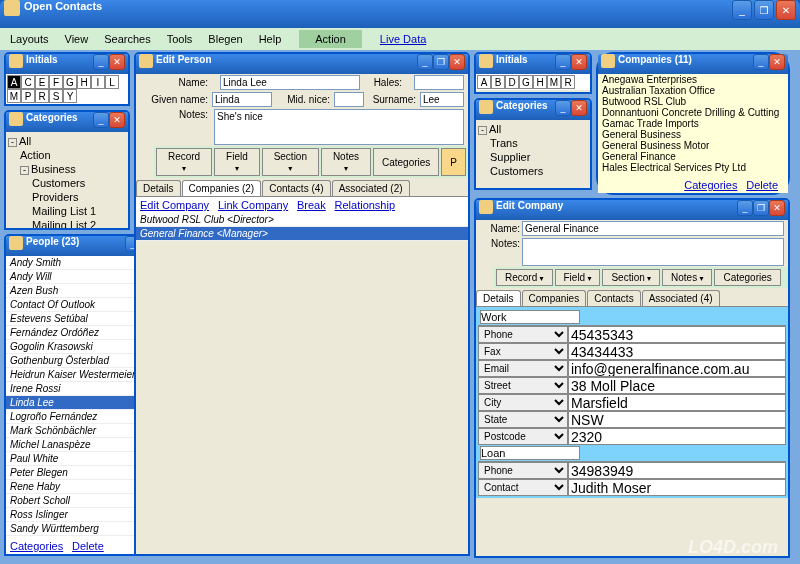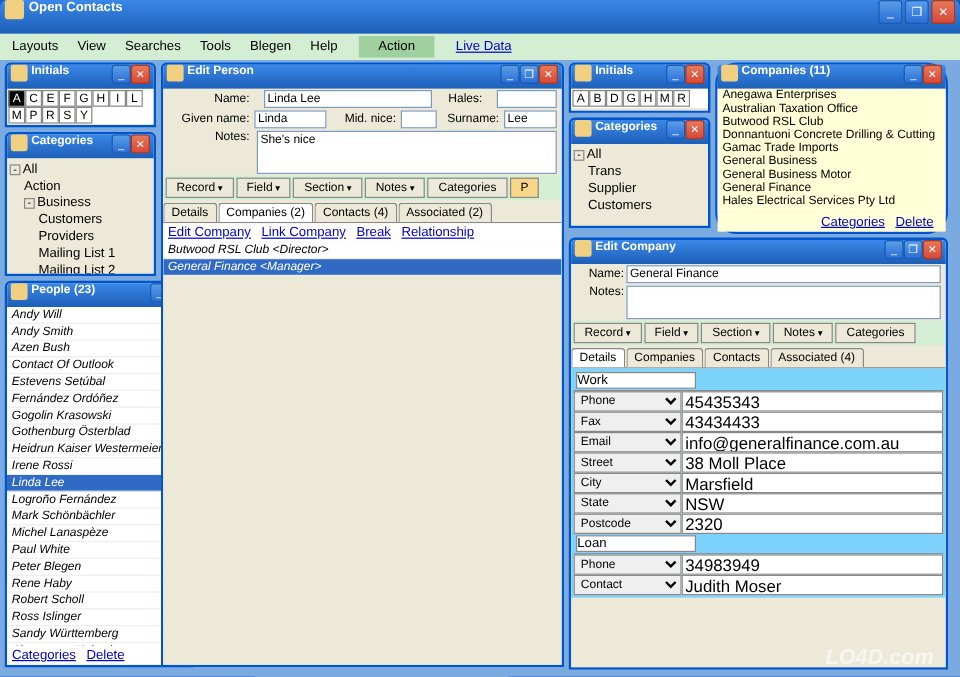--- a/index.html
+++ b/index.html
@@ -40,21 +40,21 @@
 .list .item.sel { background: #316ac5; color: #fff; }
 
 .links { padding: 2px 4px; font-size: 10px; background: #fff; }
 .links a { color: #0000cc; text-decoration: underline; margin-right: 6px; cursor: pointer; }
 
 .form-row { display: flex; align-items: center; padding: 1px 4px; gap: 2px; justify-content: space-between; }
 .form-row label { width: 68px; text-align: right; font-size: 10px; }
 .form-row input, .form-row textarea { border: 1px solid #7a9ac0; padding: 1px 2px; font-size: 10px; background: #fff; }
 .form-row textarea { resize: none; }
 
-.toolbar { display: flex; gap: 2px; padding: 2px; background: #d4eed4; }
+.toolbar { display: flex; gap: 2px; padding: 2px; background: #d4eed4; margin-left: 18px; }
 .toolbar button { background: #ece9d8; border: 1px solid #888; padding: 2px 8px; font-size: 10px; cursor: pointer; }
 .toolbar button::after { content: " ▾"; font-size: 8px; }
 .toolbar button.noa::after { content: ""; }
 
 .tabs { display: flex; border-bottom: 1px solid #888; padding-top: 2px; background: #ece9d8; }
 .tabs .tab { padding: 2px 6px; border: 1px solid #888; border-bottom: none; margin-right: 1px; font-size: 10px; cursor: pointer; background: #ece9d8; border-radius: 3px 3px 0 0; }
 .tabs .tab.active { background: #fff; }
 
 .field-row { display: flex; align-items: flex-end; padding: 0; }
 .field-row select { width: 90px; border: 1px solid #888; font-size: 10px; padding: 0 1px; height: 17px; }
@@ -138,22 +138,22 @@
 
     <div class="subwin" style="left:4px; top:184px; width:158px; height:322px;">
       <div class="sub-titlebar">
         <div class="icon"></div>
         <div class="title">People (23)</div>
         <div class="winbtn">_</div>
         <div class="winbtn close">✕</div>
       </div>
       <div class="body" style="display:flex;flex-direction:column;">
         <div class="list" id="people-list" style="flex:1">
+            <div class="item">Andy Smith</div>
             <div class="item">Andy Will</div>
-            <div class="item">Andy Smith</div>
             <div class="item">Azen Bush</div>
             <div class="item">Contact Of Outlook</div>
             <div class="item">Estevens Setúbal</div>
             <div class="item">Fernández Ordóñez</div>
             <div class="item">Gogolin Krasowski</div>
             <div class="item">Gothenburg Österblad</div>
             <div class="item">Heidrun Kaiser Westermeier</div>
             <div class="item">Irene Rossi</div>
             <div class="item sel">Linda Lee</div>
             <div class="item">Logroño Fernández</div>

